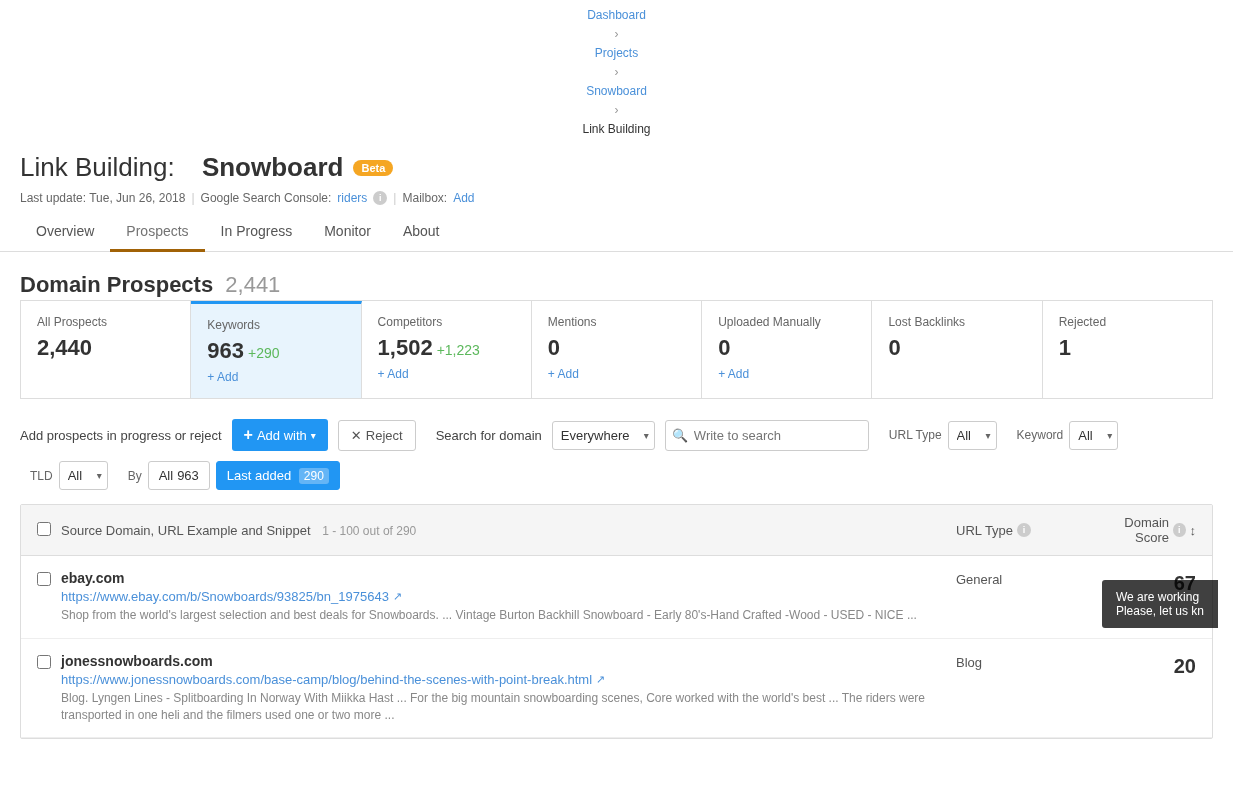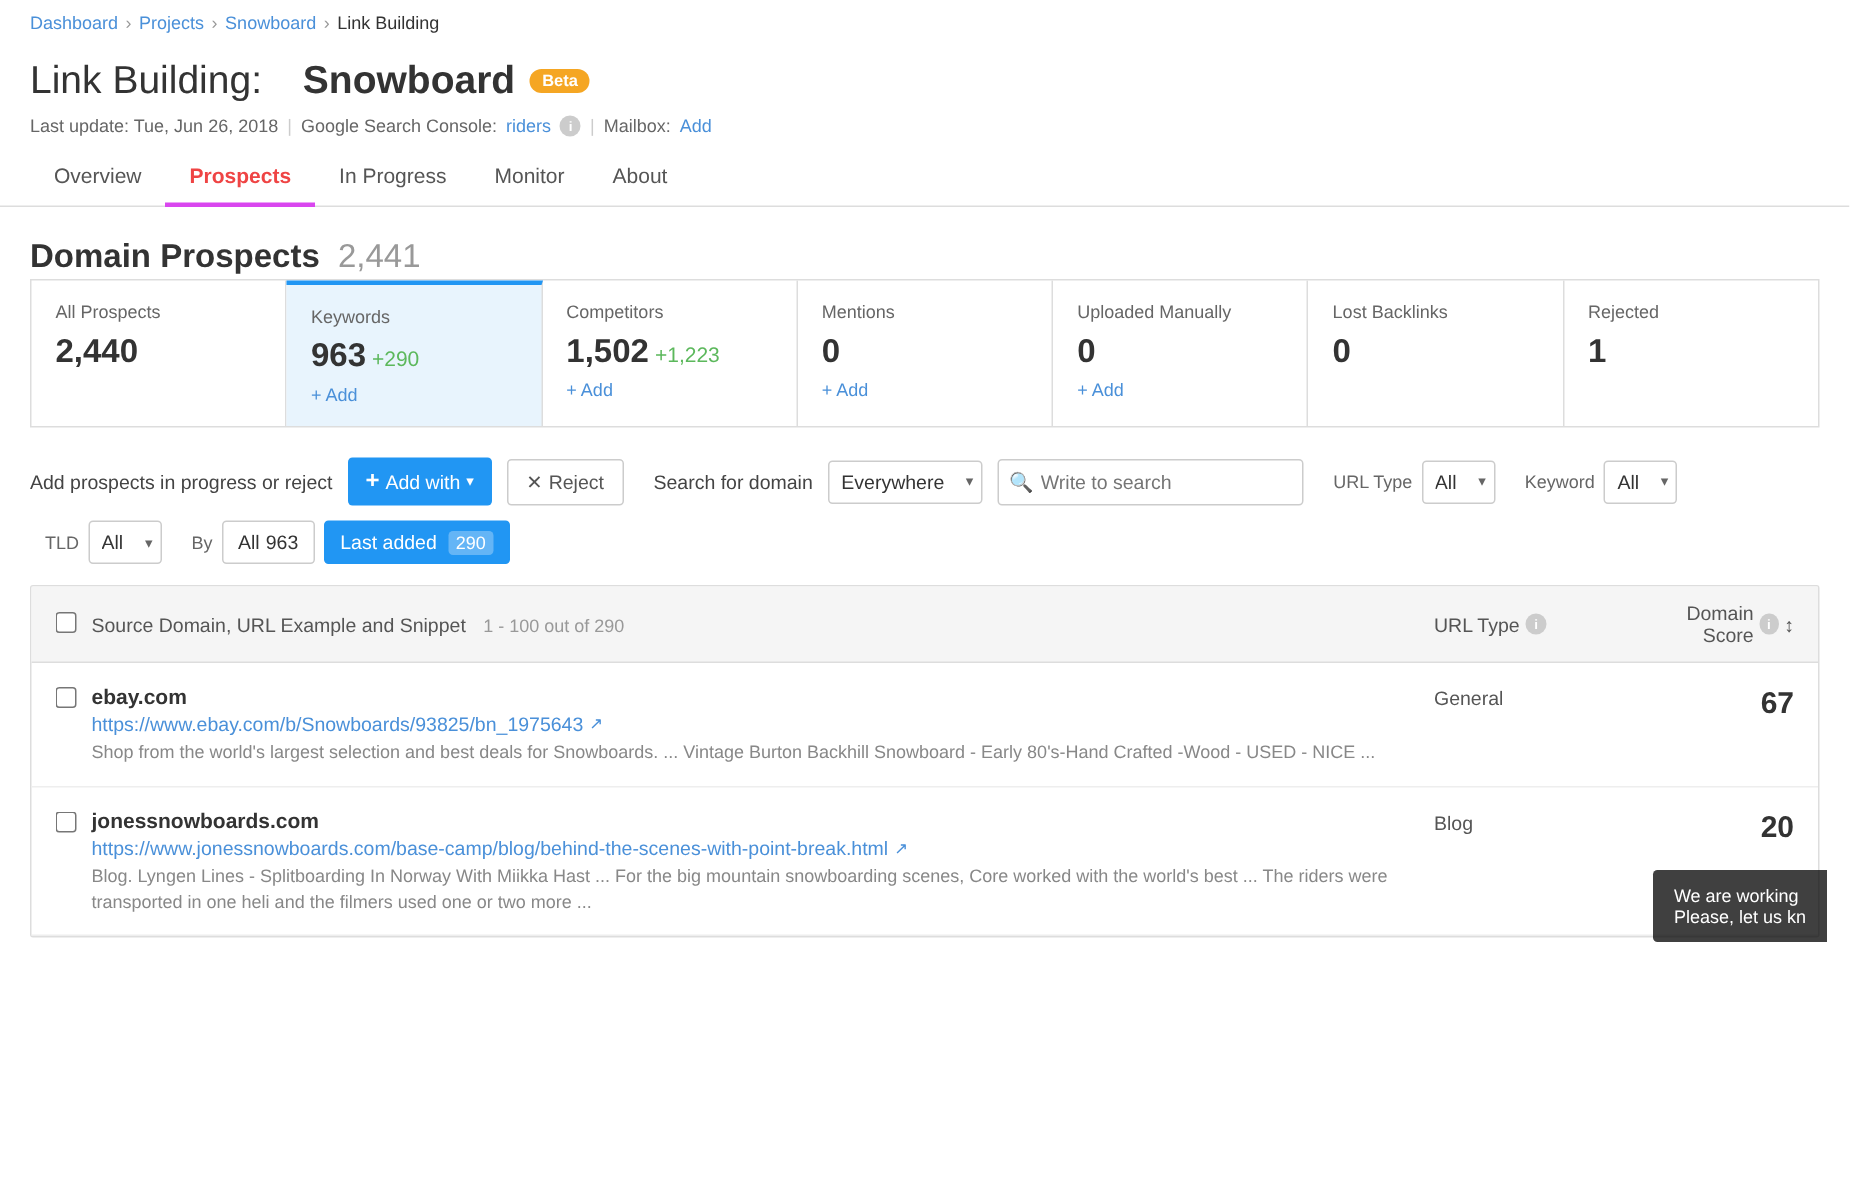--- a/index.html
+++ b/index.html
@@ -1,36 +1,36 @@
 <!DOCTYPE html>
 <html><head>
   <meta charset="utf-8">
   <style>
     * { box-sizing: border-box; margin: 0; padding: 0; }
     body { font-family: Arial, sans-serif; font-size: 14px; color: #333; background: #fff; }
 
     
-    .breadcrumb { padding: 8px 20px; font-size: 12px; color: #666; display: flex; align-items: center; gap: 5px; }
+    .breadcrumb { padding: 8px 20px; font-size: 12px; color: #666; display: flex; align-items: center; gap: 5px; flex-direction: column; }
     .breadcrumb a { color: #4a90d9; text-decoration: none; }
     .breadcrumb .sep { color: #999; }
     .breadcrumb .current { color: #333; }
 
     
     .page-header { padding: 8px 20px 4px; }
     .page-title { font-size: 26px; font-weight: 300; color: #333; display: flex; align-items: center; gap: 10px; }
     .page-title strong { font-weight: 700; }
     .beta-badge { background: #f5a623; color: #fff; font-size: 11px; font-weight: bold; padding: 2px 8px; border-radius: 10px; }
     .last-update { font-size: 12px; color: #666; padding: 4px 20px 8px; display: flex; align-items: center; gap: 6px; }
     .last-update a { color: #4a90d9; text-decoration: none; }
     .divider-v { color: #ccc; }
 
     
     .tabs { display: flex; border-bottom: 1px solid #ddd; padding: 0 20px; margin-bottom: 0; }
     .tab { padding: 10px 16px; font-size: 14px; cursor: pointer; color: #555; border-bottom: 3px solid transparent; margin-bottom: -1px; text-decoration: none; }
-    .tab.active { color: #ef4444; border-bottom: 3px solid #d946ef; font-weight: 700; }
+    .tab.active { color: #737373; border-bottom: 3px solid #a16207; font-weight: 400; }
 
     
     .main { padding: 20px; }
 
     .domain-prospects-title { font-size: 22px; font-weight: 300; margin-bottom: 2px; }
     .domain-prospects-title strong { font-weight: 700; }
     .domain-prospects-title .count { color: #999; margin-left: 6px; }
     .domain-update { font-size: 12px; color: #888; margin-bottom: 16px; }
 
     

